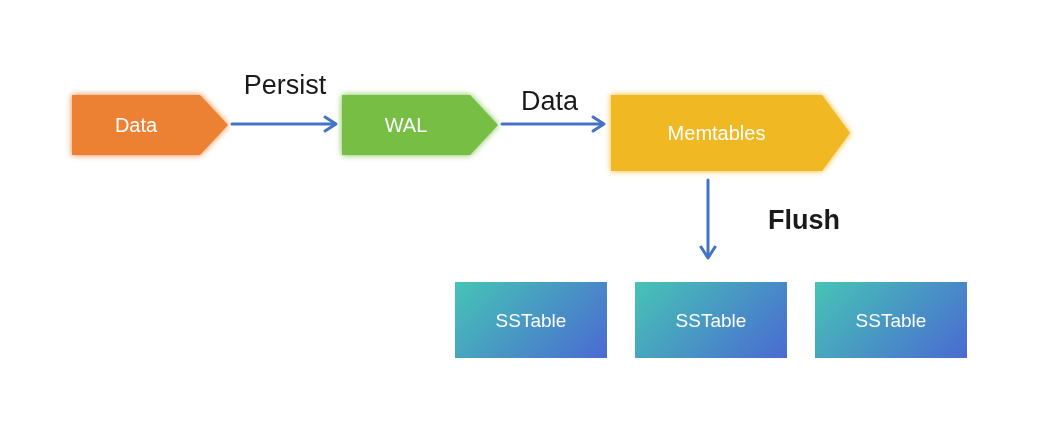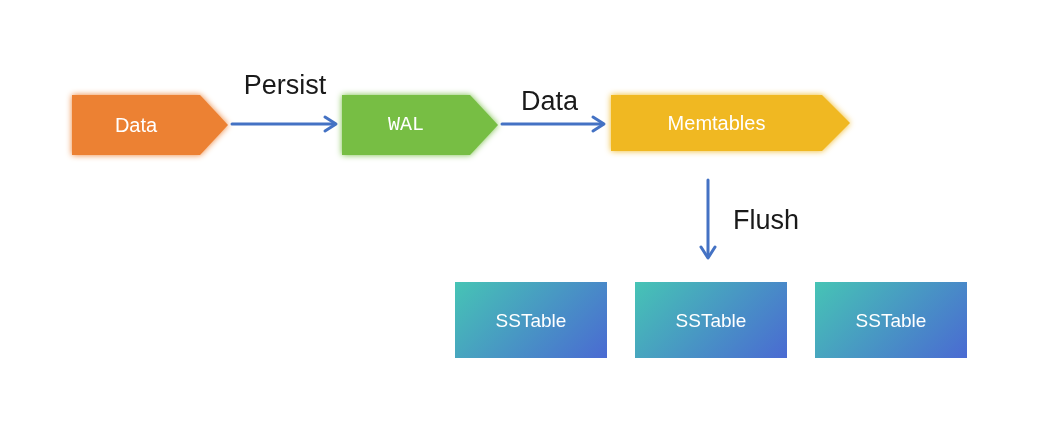--- a/index.html
+++ b/index.html
@@ -3,21 +3,21 @@
 <meta charset="utf-8">
 <style>
   html,body{margin:0;padding:0;background:#ffffff;}
   body{font-family:"Liberation Sans", sans-serif;}
   .canvas{
     position:relative;width:1054px;height:436px;background:#ffffff;overflow:hidden;
   }
   
   .node-wrap{position:absolute;}
   .glow-data{filter:drop-shadow(0 0 3px var(--c-data));}
-  .glow-wal{filter:drop-shadow(0 0 3px var(--c-wal));font-family:Liberation Mono, monospace;}
+  .glow-wal{filter:drop-shadow(0 0 3px var(--c-wal));}
   .glow-mem{filter:drop-shadow(0 0 3px var(--c-mem));}
   .pent{
     width:100%;height:100%;
     clip-path:polygon(0 0, calc(100% - 28px) 0, 100% 50%, calc(100% - 28px) 100%, 0 100%);
     display:flex;align-items:center;justify-content:center;
     padding-right:28px;box-sizing:border-box;
     color:#ffffff;font-size:20px;line-height:1;
   }
   .pent-data{background:var(--c-data);}
   .pent-wal{background:var(--c-wal);}
@@ -60,31 +60,31 @@
       <span>WAL</span>
     </div>
   </div>
 
   <div class="edge-label" style="left:497px;top:88px;width:105px;">Data</div>
   <svg class="arrow-svg" style="left:500px;top:112px;" width="110" height="24">
     <line class="edge-line" x1="2" y1="12" x2="102" y2="12"></line>
     <polyline class="edge-line" points="93,5 104,12 93,19"></polyline>
   </svg>
 
-  <div class="node-wrap glow-mem" style="left:611px;top:95px;width:239px;height:56px;">
+  <div class="node-wrap glow-mem" style="left:611px;top:95px;width:239px;height:76px;">
     <div class="pent pent-mem">
       <span>Memtables</span>
     </div>
   </div>
 
   <svg class="arrow-svg" style="left:698px;top:178px;" width="20" height="90">
     <line class="edge-line" x1="10" y1="2" x2="10" y2="78"></line>
     <polyline class="edge-line" points="3,69 10,80 17,69"></polyline>
   </svg>
-  <div class="edge-label" style="left:733px;top:207px;">Flush</div>
+  <div class="edge-label" style="left:768px;top:207px;font-weight:bold;">Flush</div>
 
   <div class="sstable" style="left:455px;">
     <span>SSTable</span>
   </div>
   <div class="sstable" style="left:635px;">
     <span>SSTable</span>
   </div>
   <div class="sstable" style="left:815px;">
     <span>SSTable</span>
   </div>

